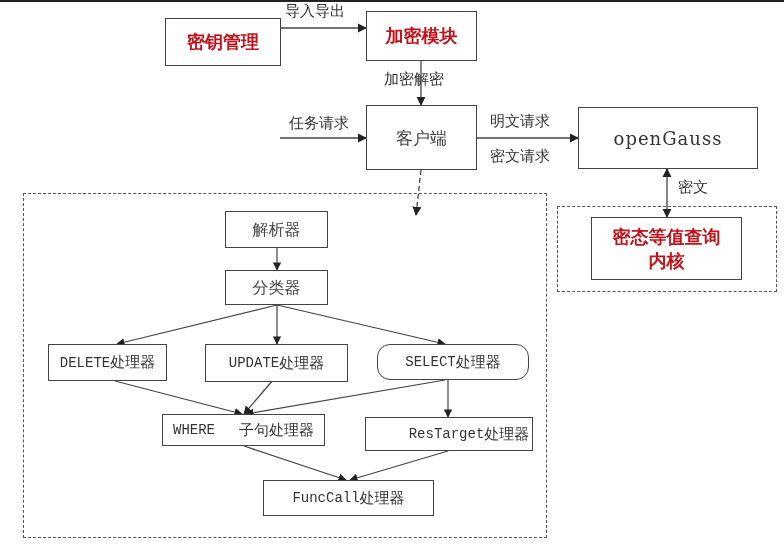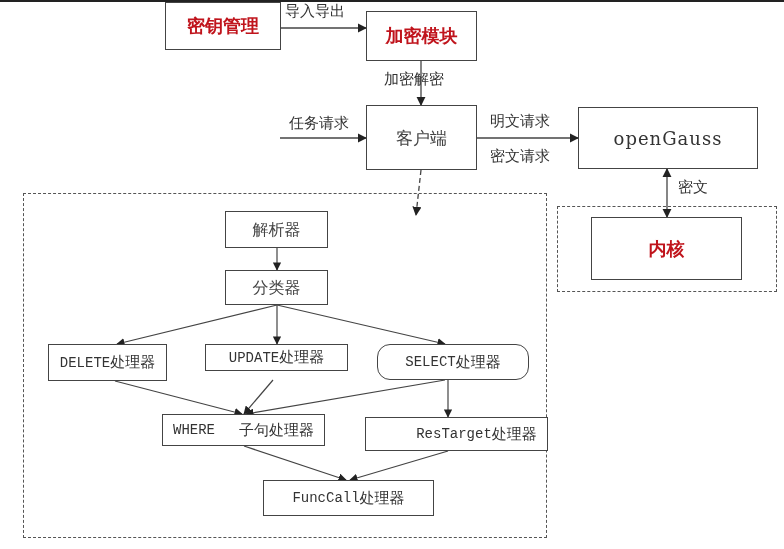--- a/index.html
+++ b/index.html
@@ -50,21 +50,21 @@
   <line x1="115" y1="381" x2="242" y2="414" stroke="#444" stroke-width="1.2" marker-end="url(#ah)"></line>
   <line x1="273" y1="380" x2="244" y2="414" stroke="#444" stroke-width="1.2" marker-end="url(#ah)"></line>
   <line x1="445" y1="380" x2="246" y2="414" stroke="#444" stroke-width="1.2" marker-end="url(#ah)"></line>
 
   <line x1="448" y1="380" x2="448" y2="417" stroke="#444" stroke-width="1.2" marker-end="url(#ah)"></line>
 
   <line x1="244" y1="446" x2="346" y2="480" stroke="#444" stroke-width="1.2" marker-end="url(#ah)"></line>
   <line x1="448" y1="451" x2="350" y2="480" stroke="#444" stroke-width="1.2" marker-end="url(#ah)"></line>
 </svg>
 
-<div class="box red" style="left: 165px; top: 2px; width: 116px; height: 48px; color: rgb(192, 20, 28);">
+<div class="box red" style="left: 165px; top: 18px; width: 116px; height: 48px; color: rgb(192, 20, 28);">
   <span>密钥管理</span>
 </div>
 <div class="label" style="left:285px;top:2px;">导入导出</div>
 
 <div class="box red" style="left: 366px; top: 11px; width: 111px; height: 50px; color: rgb(192, 20, 28);">
   <span>加密模块</span>
 </div>
 <div class="label" style="left:384px;top:70px;">加密解密</div>
 
 <div class="label" style="left:289px;top:114px;">任务请求</div>
@@ -74,49 +74,50 @@
 <div class="label" style="left:490px;top:112px;">明文请求</div>
 <div class="label" style="left:490px;top:147px;">密文请求</div>
 
 <div class="box serif" style="left:578px;top:107px;width:180px;height:62px;">
   <span>openGauss</span>
 </div>
 <div class="label" style="left:678px;top:178px;">密文</div>
 
 <div class="dashed" style="left:557px;top:206px;width:220px;height:86px;"></div>
 <div class="box red" style="left: 591px; top: 217px; width: 151px; height: 63px; flex-direction: column; line-height: 24px; color: rgb(192, 20, 28);">
+  <span>密态等值查询</span>
   <span>内核</span>
 </div>
 
 <div class="dashed" style="left:23px;top:193px;width:524px;height:345px;"></div>
 
 <div class="box plain" style="left:225px;top:211px;width:103px;height:37px;font-size:16px;">
   <span>解析器</span>
 </div>
 <div class="box plain" style="left:225px;top:270px;width:103px;height:35px;font-size:16px;">
   <span>分类器</span>
 </div>
 
 <div class="box mono" style="left:48px;top:344px;width:119px;height:37px;">
   <span>DELETE</span>
     <span class="cn">处理器</span>
 </div>
-<div class="box mono" style="left:205px;top:344px;width:143px;height:27px;">
+<div class="box mono" style="left:205px;top:344px;width:143px;height:38px;">
   <span>UPDATE</span>
     <span class="cn">处理器</span>
 </div>
 <div class="box mono" style="left:377px;top:344px;width:152px;height:36px;border-radius:13px;">
   <span>SELECT</span>
     <span class="cn">处理器</span>
 </div>
 
 <div class="box mono" style="left:162px;top:414px;width:163px;height:32px;gap:24px;">
   <span>WHERE</span>
     <span class="cn">子句处理器</span>
 </div>
-<div class="box mono" style="left:365px;top:417px;width:183px;height:34px;padding-left:40px;">
+<div class="box mono" style="left:365px;top:417px;width:168px;height:34px;padding-left:40px;">
   <span>ResTarget</span>
     <span class="cn">处理器</span>
 </div>
 <div class="box mono" style="left:263px;top:480px;width:171px;height:36px;">
   <span>FuncCall</span>
     <span class="cn">处理器</span>
 </div>
 
 </body></html>

